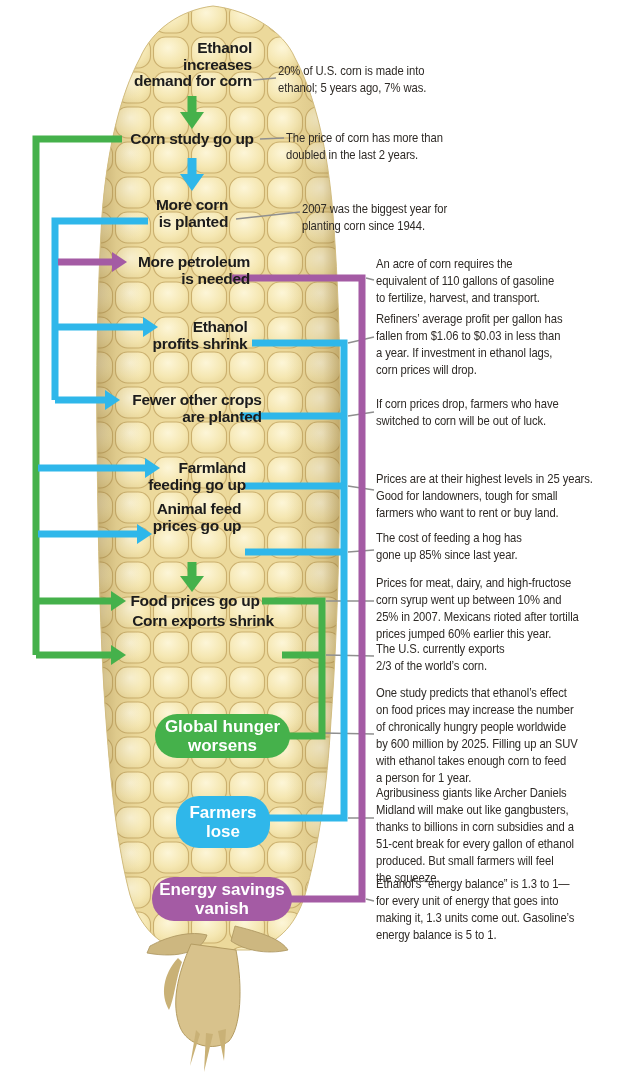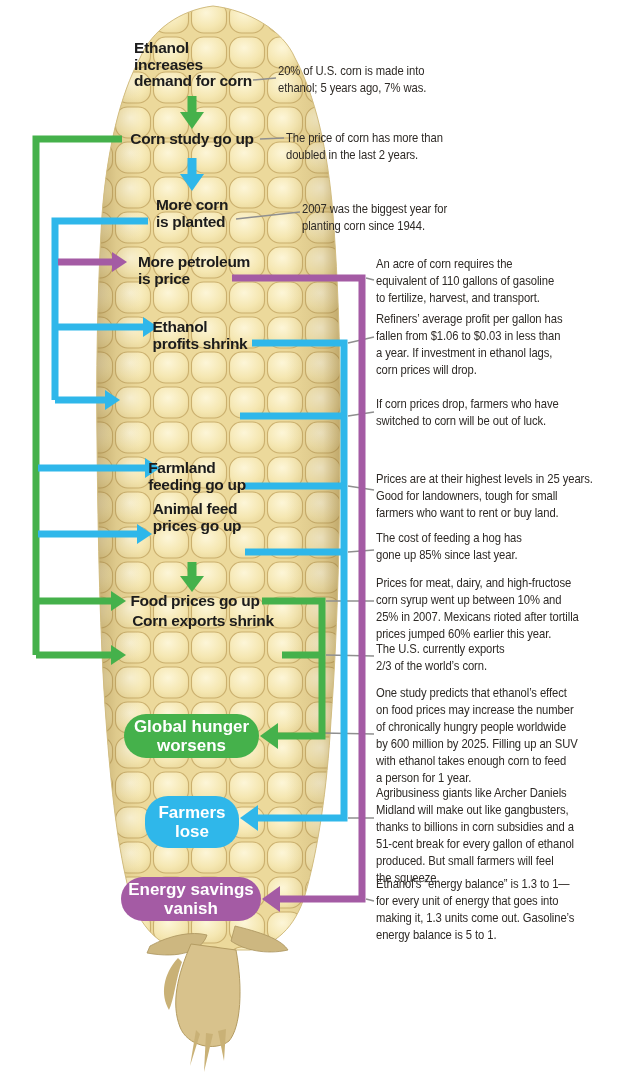--- a/index.html
+++ b/index.html
@@ -1,26 +1,26 @@
 <!DOCTYPE html>
 <html style="--green: #45b14b; --blue: #2fb7ea; --purple: #a45ba4; --ink: #1c1c1c; --note: #2e2a26; --leader: #8f8f8f; --corn_yellow: #f2e4ad; --husk_tan: #d6c08b;"><head>
 <meta charset="utf-8">
 <style>
   html,body{margin:0;padding:0;background:#fff;}
   .canvas{position:relative;width:630px;height:1075px;background:#fff;overflow:hidden;
           font-family:"Liberation Sans",sans-serif;}
   .layer{position:absolute;left:0;top:0;}
-  .step{position:absolute;transform:translateX(-50%);text-align:left;font-weight:bold;
+  .step{position:absolute;transform:translateX(-50%);text-align:right;font-weight:bold;
         font-size:15.5px;line-height:16.5px;letter-spacing:-0.3px;color:var(--ink);
         white-space:pre-line;}
   .note{position:absolute;width:300px;font-size:12.8px;line-height:17px;letter-spacing:-0.1px;
         color:var(--note);white-space:pre-line;transform:scaleX(0.88);transform-origin:0 0;}
   .pill{position:absolute;border-radius:23px;display:flex;align-items:center;justify-content:center;
         color:#fff;font-weight:bold;font-size:17px;line-height:19px;text-align:center;
-        white-space:pre-line;}
+        white-space:pre-line;margin-left:31px;}
   .pill.green{background:var(--green);}
   .pill.blue{background:var(--blue);}
   .pill.purple{background:var(--purple);}
   svg .c-green{stroke:var(--green);}  svg .f-green{fill:var(--green);}
   svg .c-blue{stroke:var(--blue);}    svg .f-blue{fill:var(--blue);}
   svg .c-purple{stroke:var(--purple);} svg .f-purple{fill:var(--purple);}
   svg .c-leader{stroke:var(--leader);stroke-width:1.5;}
   svg .conn{fill:none;stroke-width:7;}
   svg .stem{fill:none;stroke-width:9;}
 </style>
@@ -147,23 +147,25 @@
     </g>
   </svg>
 
   <div class="step" style="left:193px;top:40px">Ethanol
 increases
 demand for corn</div>
   <div class="step" style="left:192px;top:131px">Corn study go up</div>
   <div class="step" style="left:192px;top:197px">More corn
 is planted</div>
   <div class="step" style="left:194px;top:254px">More petroleum
-is price</div>
+is needed</div>
   <div class="step" style="left:200px;top:319px">Ethanol
 profits shrink</div>
+  <div class="step" style="left:197px;top:392px">Fewer other crops
+are planted</div>
   <div class="step" style="left:197px;top:460px">Farmland
 feeding go up</div>
   <div class="step" style="left:197px;top:501px">Animal feed
 prices go up</div>
   <div class="step" style="left:195px;top:593px">Food prices go up</div>
   <div class="step" style="left:203px;top:613px">Corn exports shrink</div>
 
   <div class="pill green" style="left:124px;top:714px;width:135px;height:44px">
     <span>Global hunger
 worsens</span>

